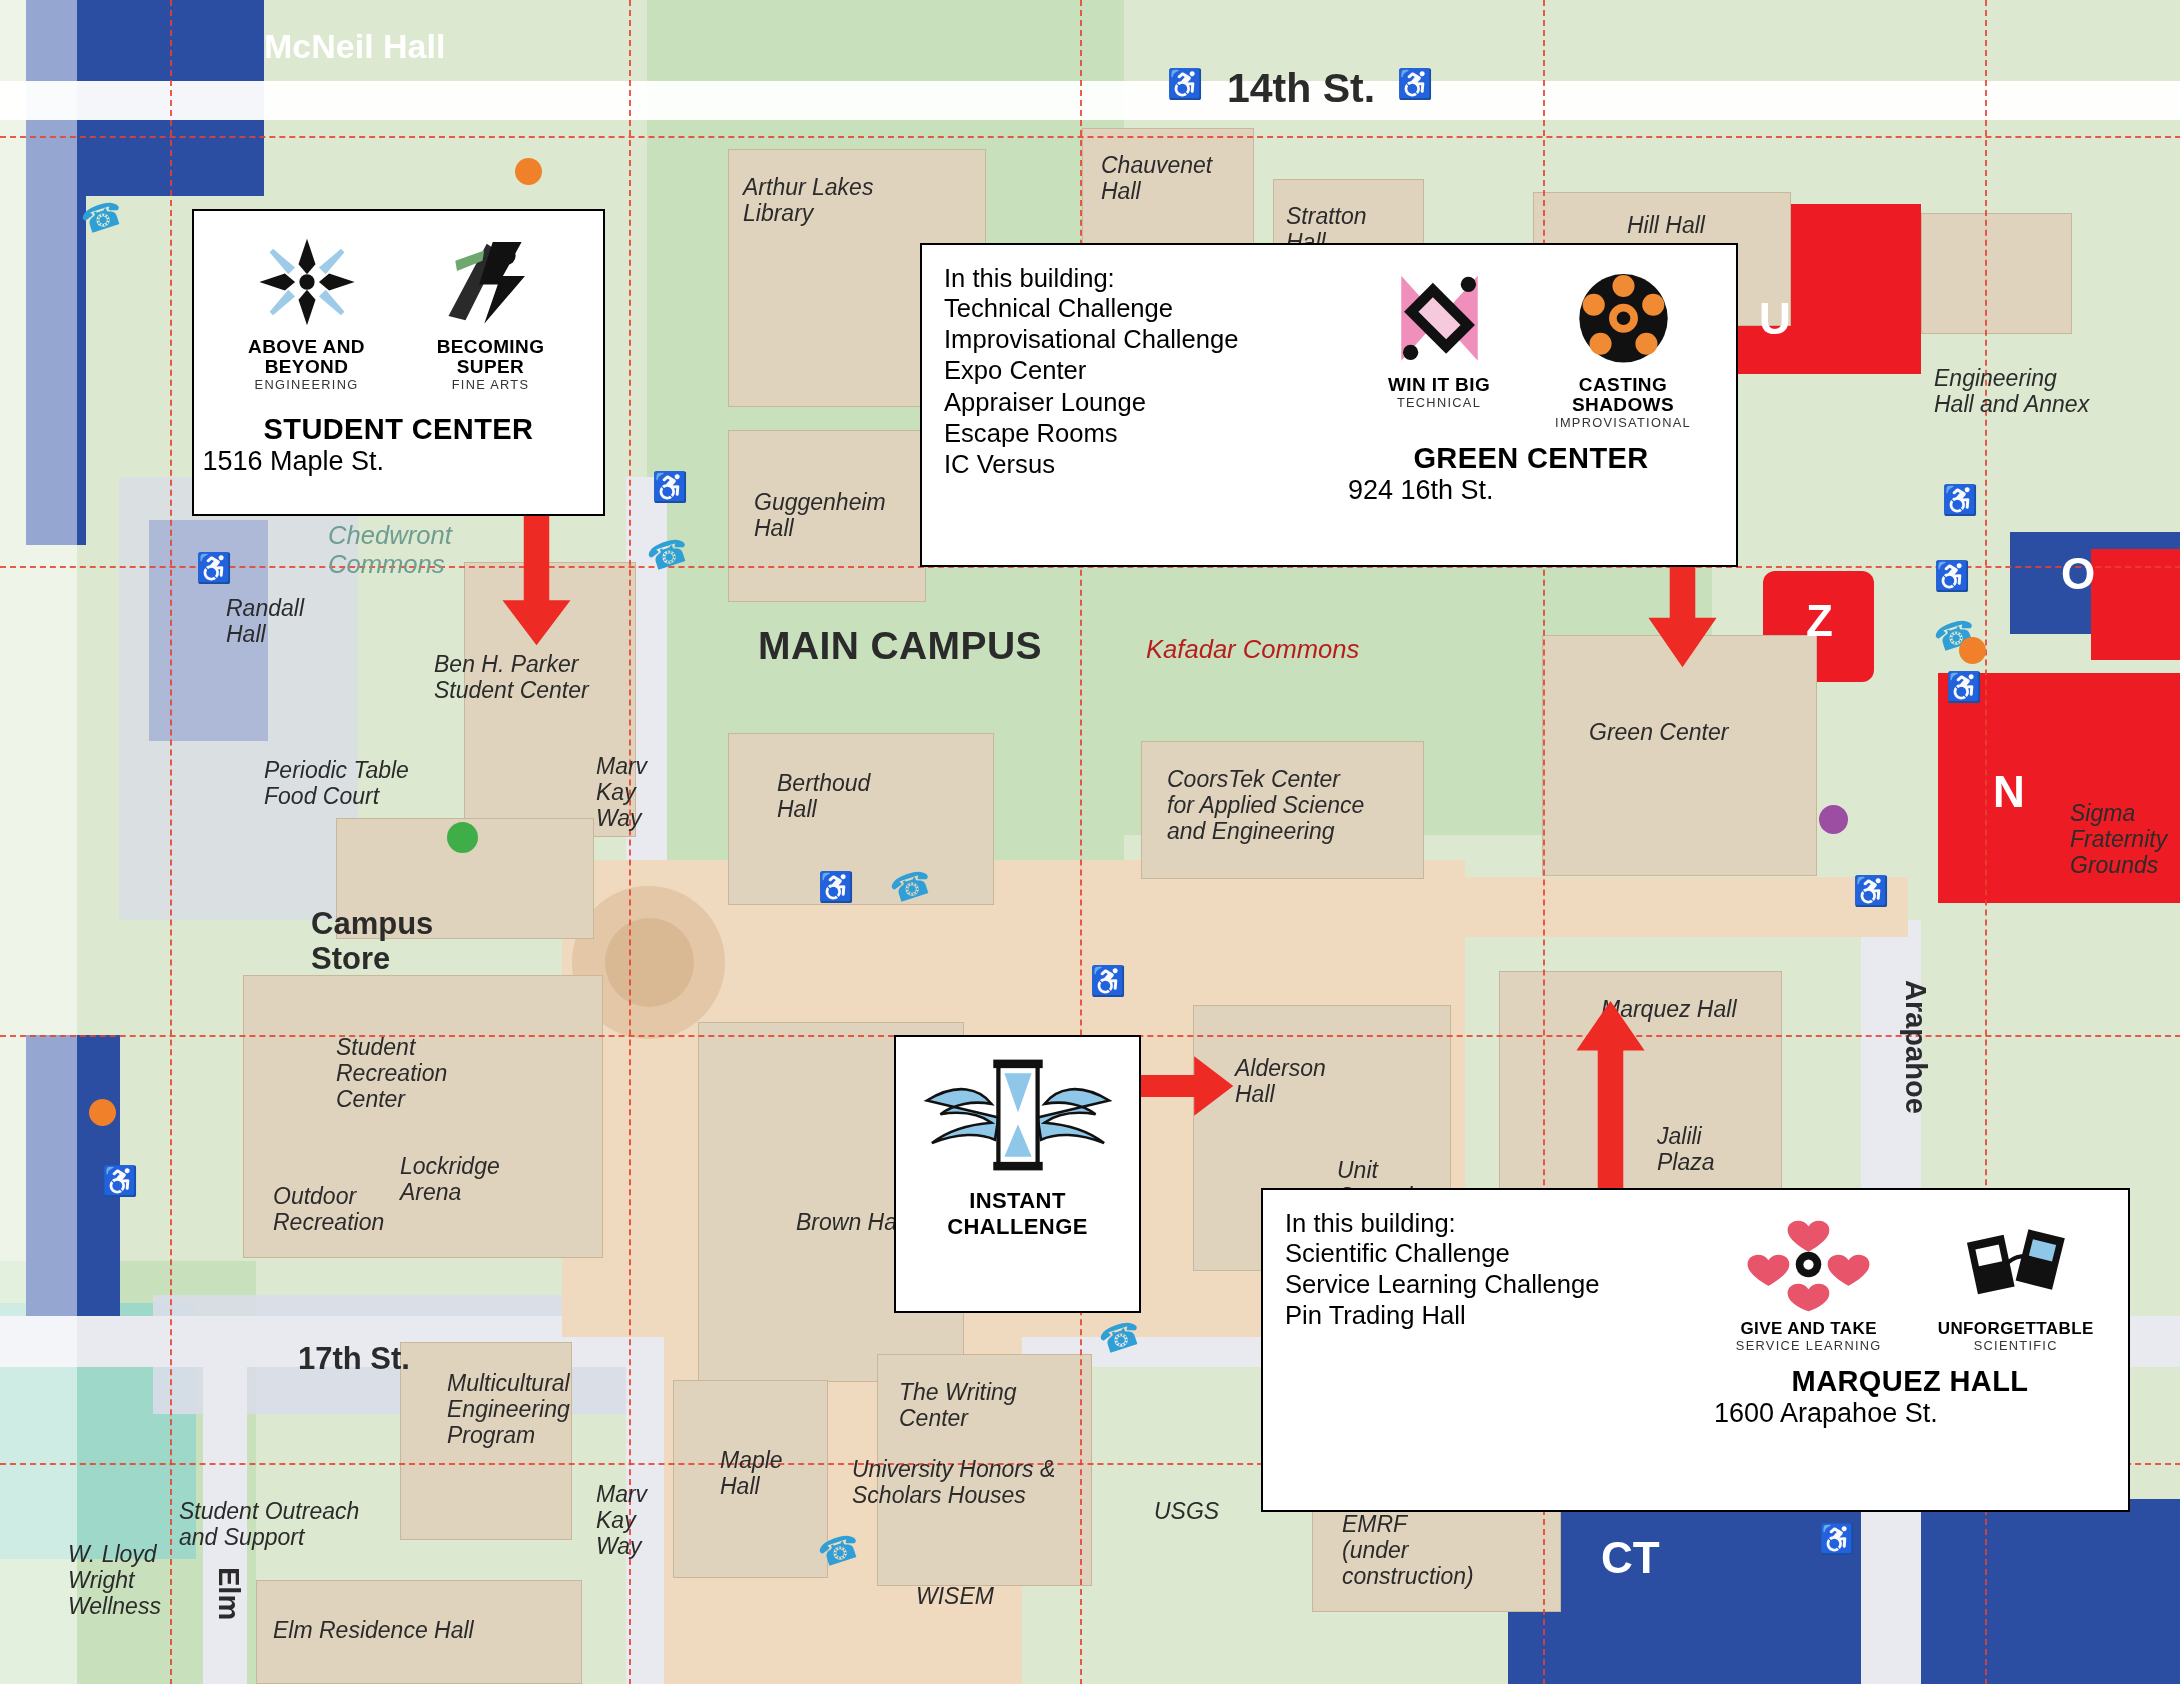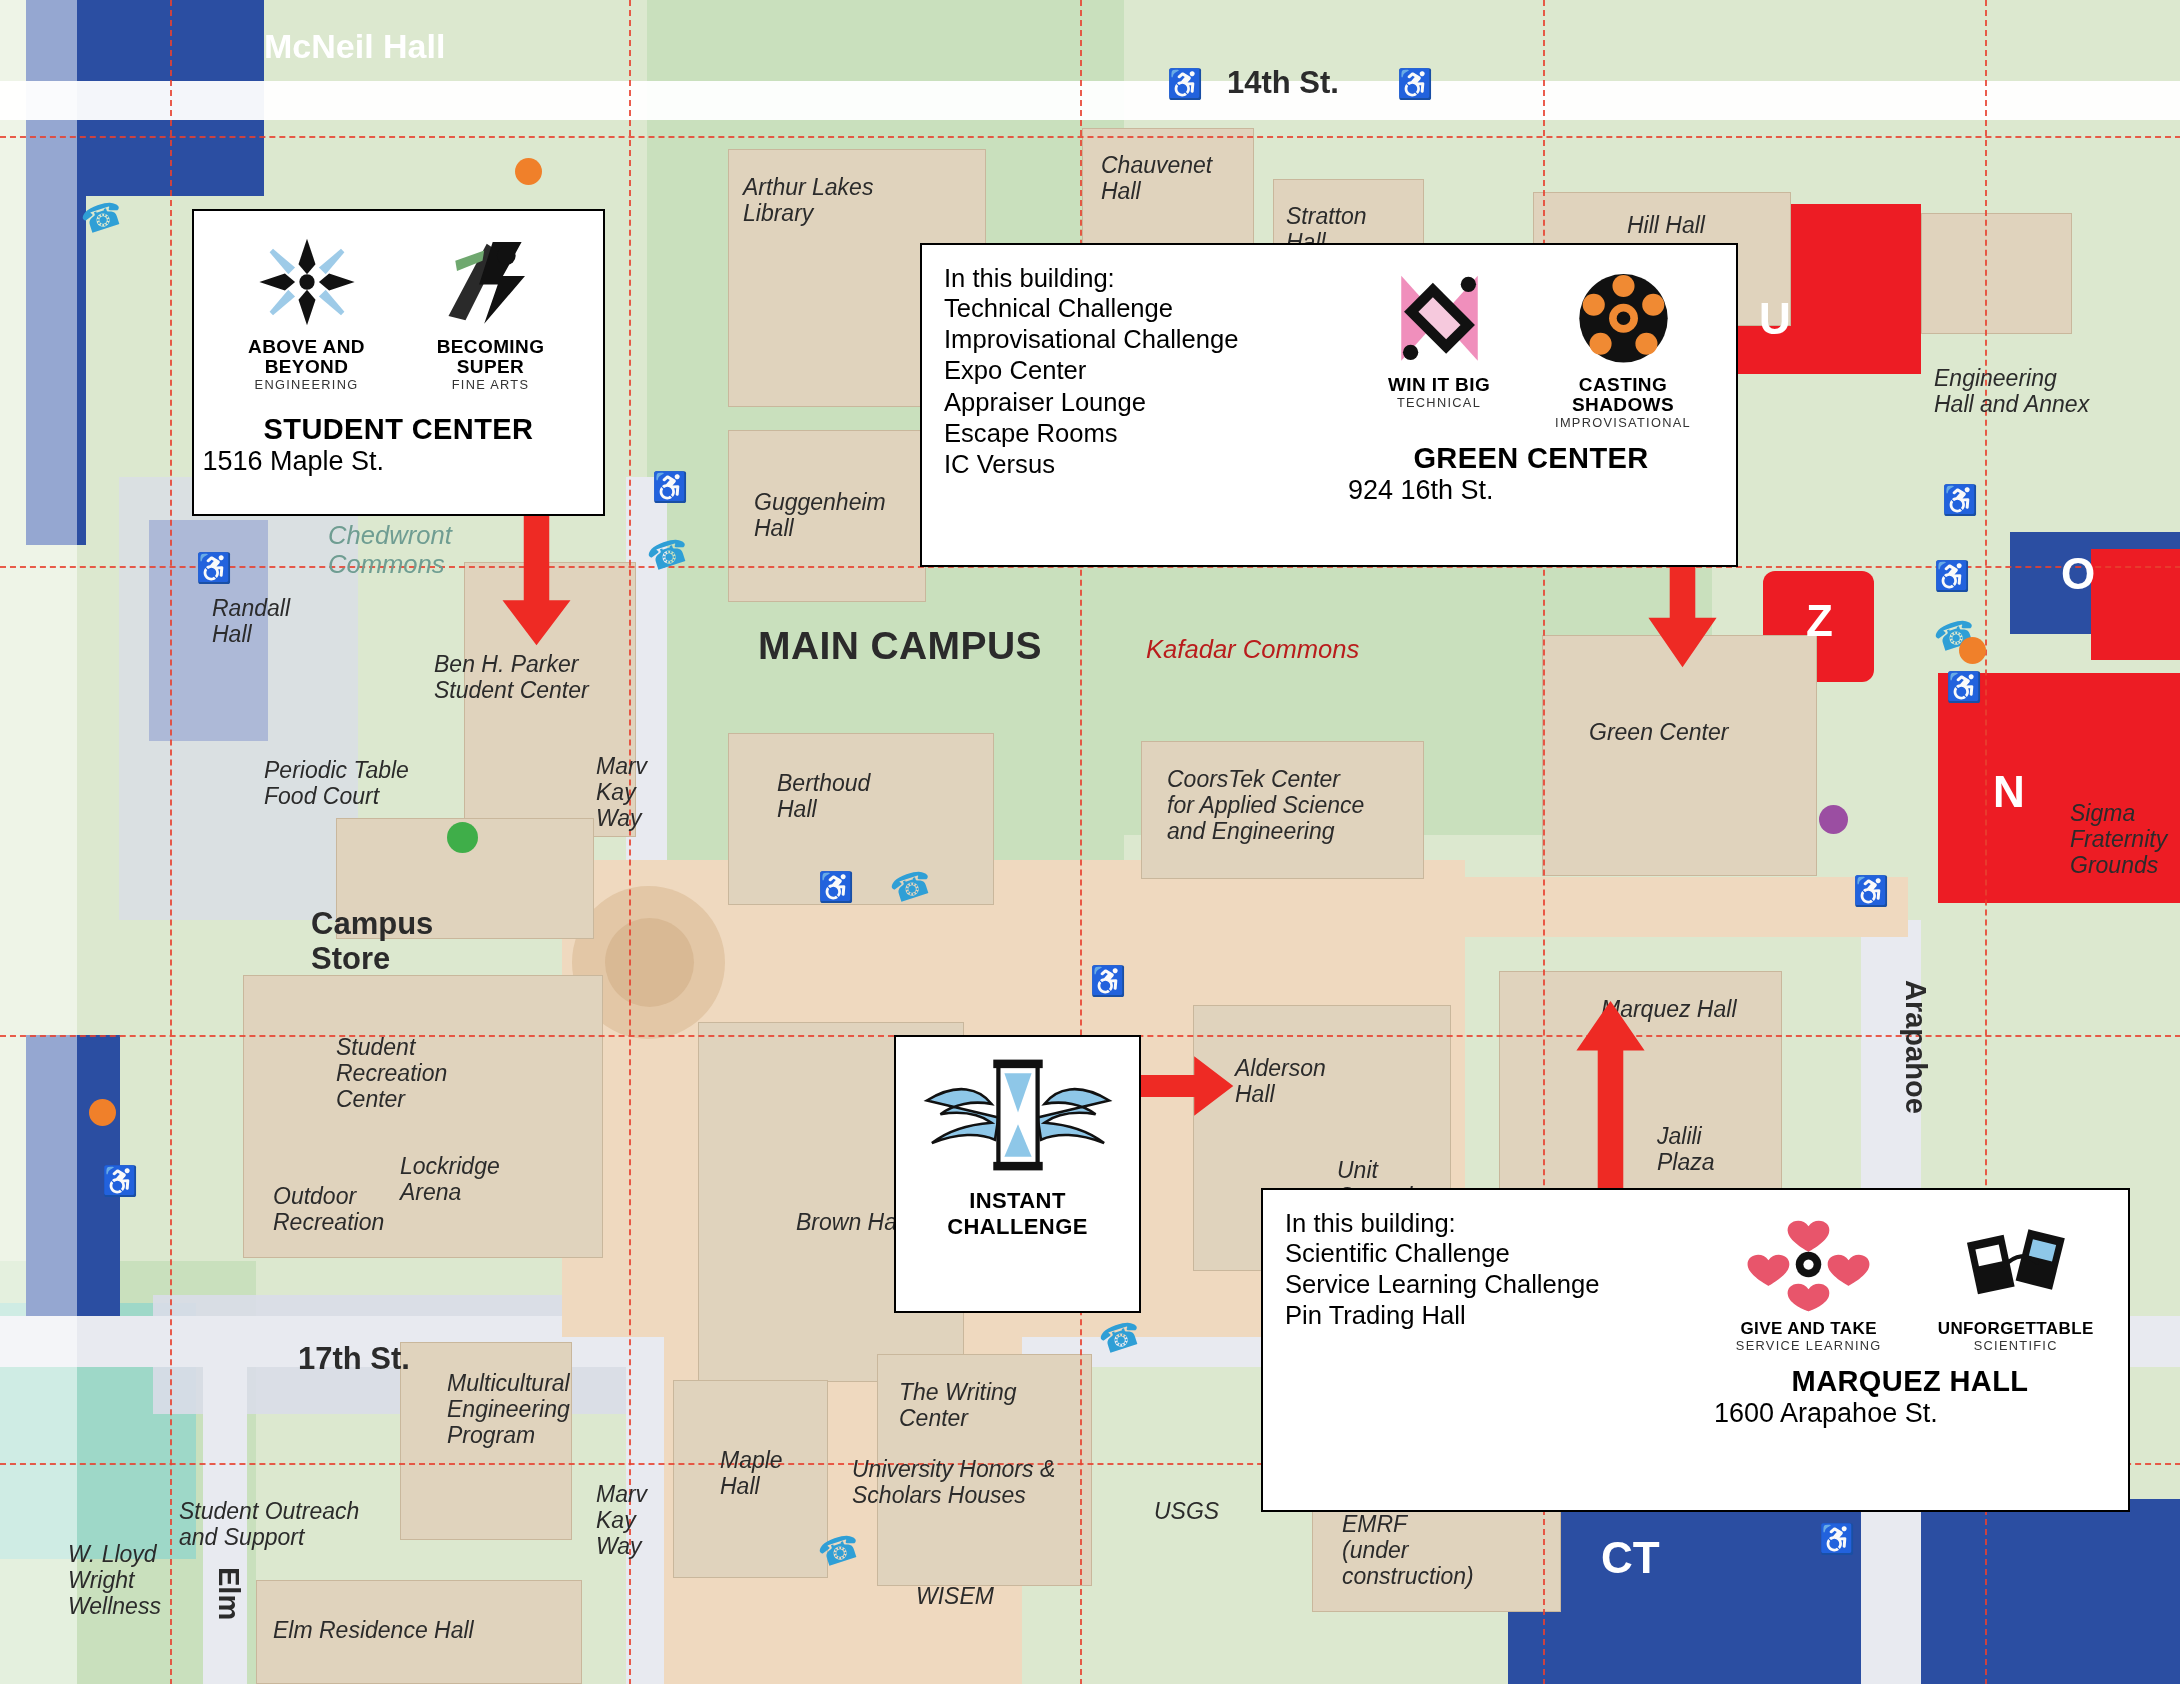--- a/index.html
+++ b/index.html
@@ -147,35 +147,35 @@
   <div class="icon-phone" style="left:1099px;top:1320px;">☎</div>
   <div class="icon-phone" style="left:818px;top:1533px;">☎</div>
 
   <div class="dot" style="left:515px;top:158px;width:27px;height:27px;background:#f0802a;"></div>
   <div class="dot" style="left:89px;top:1099px;width:27px;height:27px;background:#f0802a;"></div>
   <div class="dot" style="left:1959px;top:637px;width:27px;height:27px;background:#f0802a;"></div>
   <div class="dot" style="left:447px;top:822px;width:31px;height:31px;background:#3fae49;"></div>
   <div class="dot" style="left:1819px;top:805px;width:29px;height:29px;background:#9b4ea2;"></div>
 
   <div class="lbl wht" style="left:264px;top:27px;font-size:34px;">McNeil Hall</div>
-  <div class="lbl b" style="left:1227px;top:66px;font-size:31px;">14th St.</div>
+  <div class="lbl b" style="left:1227px;top:66px;font-size:41px;">14th St.</div>
   <div class="lbl" style="left:743px;top:175px;">Arthur Lakes
 Library</div>
   <div class="lbl" style="left:1101px;top:153px;">Chauvenet
 Hall</div>
   <div class="lbl" style="left:1286px;top:204px;">Stratton
 Hall</div>
   <div class="lbl" style="left:1627px;top:213px;">Hill Hall</div>
   <div class="lbl" style="left:1934px;top:366px;">Engineering
 Hall and Annex</div>
   <div class="lbl" style="left:754px;top:490px;">Guggenheim
 Hall</div>
   <div class="lbl teal-t" style="left:328px;top:521px;font-size:25.6px;">Chedwront
 Commons</div>
-  <div class="lbl" style="left:212px;top:596px;">Randall
+  <div class="lbl" style="left:226px;top:596px;">Randall
 Hall</div>
   <div class="lbl" style="left:434px;top:652px;">Ben H. Parker
 Student Center</div>
   <div class="lbl" style="left:264px;top:758px;">Periodic Table
 Food Court</div>
   <div class="lbl" style="left:777px;top:771px;">Berthoud
 Hall</div>
   <div class="lbl grn-t" style="left:1146px;top:635px;font-size:25.6px;">Kafadar Commons</div>
   <div class="lbl" style="left:1589px;top:720px;">Green Center</div>
   <div class="lbl" style="left:1167px;top:767px;">CoorsTek Center

